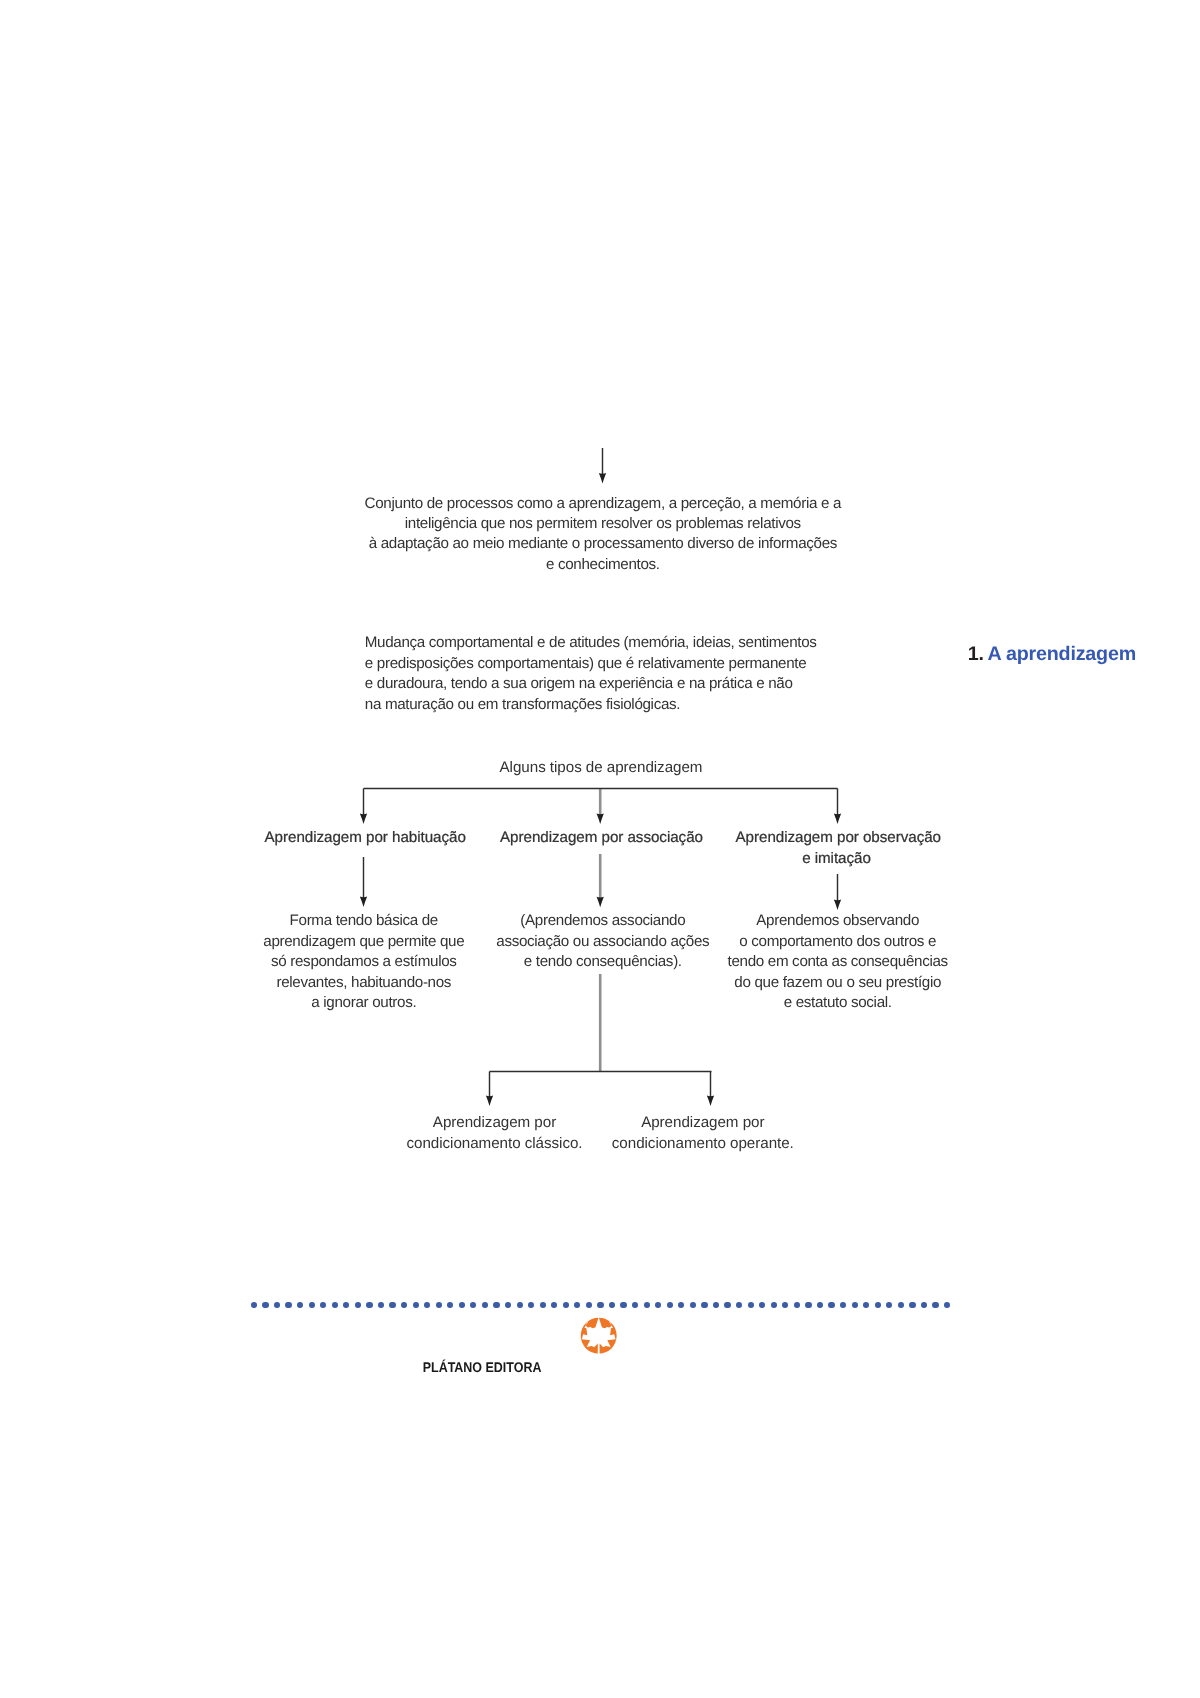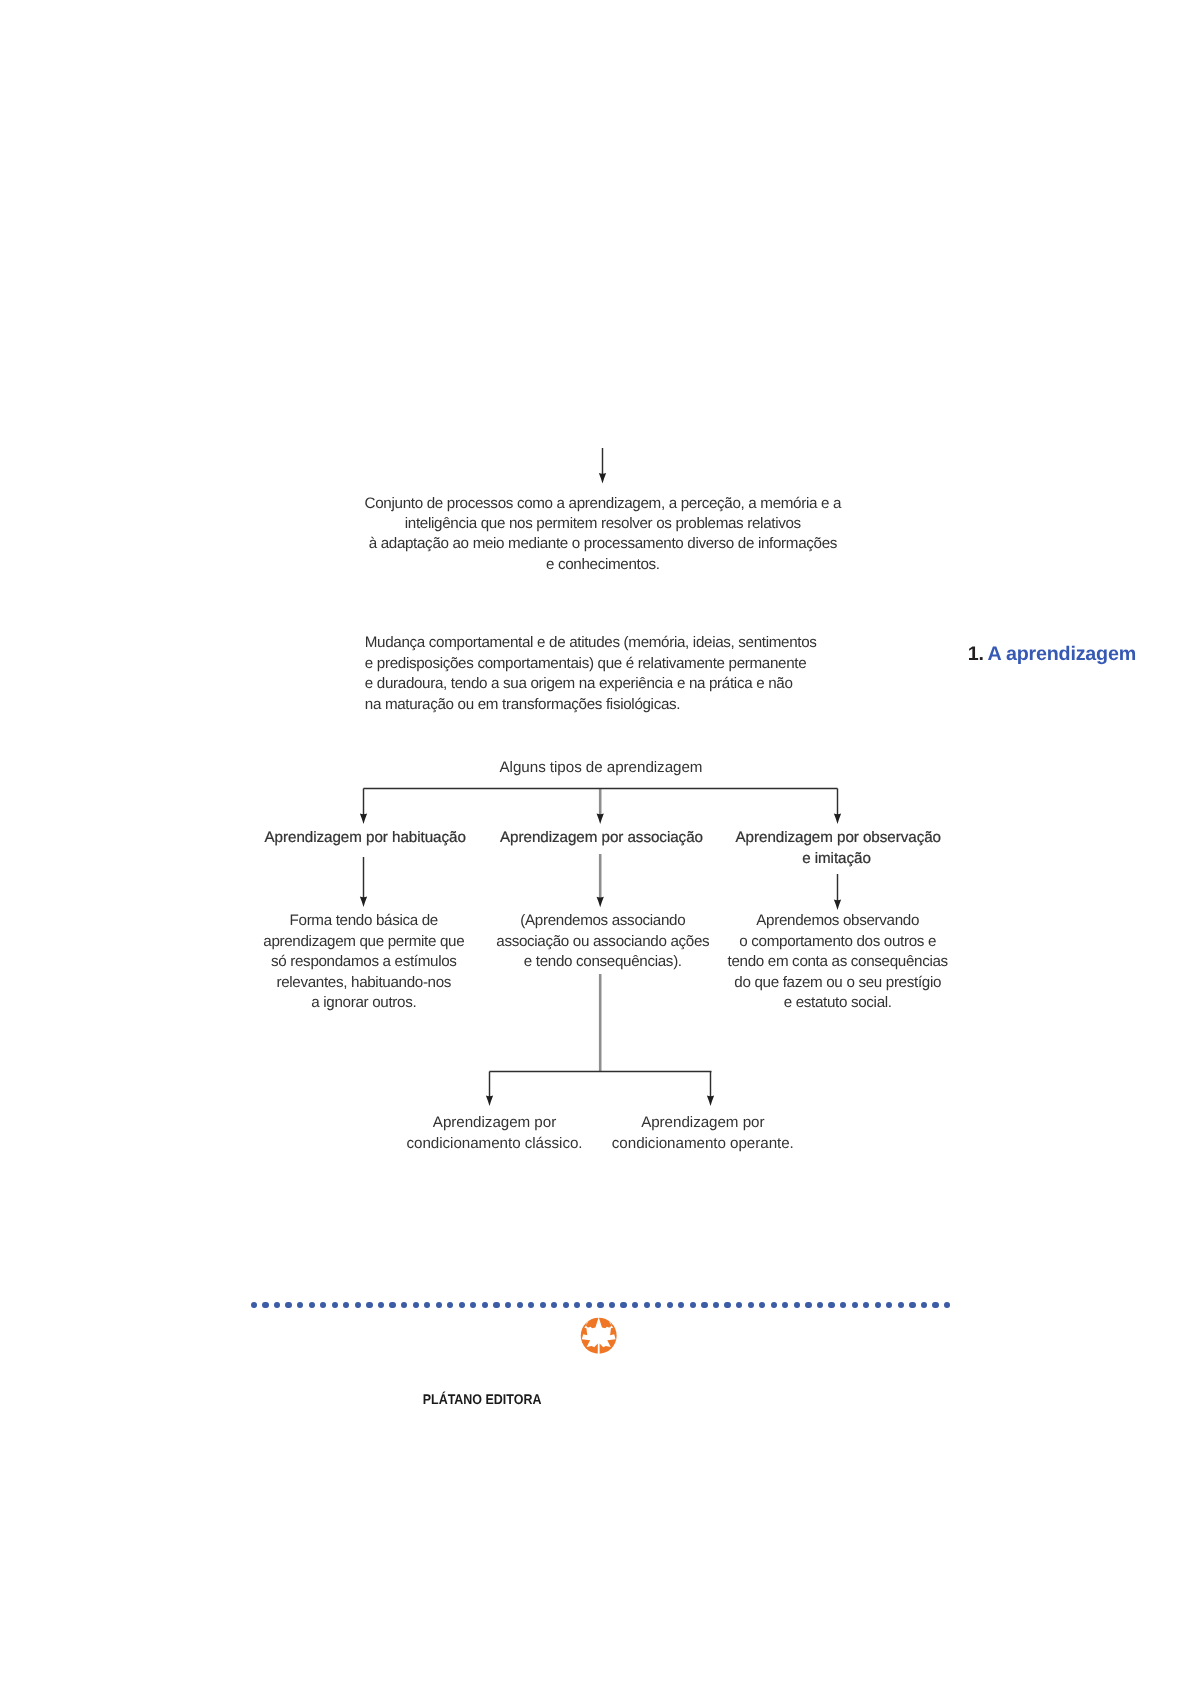--- a/index.html
+++ b/index.html
@@ -40,21 +40,21 @@
   #branch-2-body{left:482.8px;top:911px;width:240px;}
   #branch-3-body{left:717.7px;top:911px;width:240px;}
   #sub-1-label{left:374.5px;top:1112px;width:240px;}
   #sub-2-label{left:582.8px;top:1112px;width:240px;}
 
   
   #footer-dots{left:250.8px;top:1301.8px;width:700px;height:6.3px;}
   #footer-dots i{position:absolute;top:0;width:6.2px;height:6.4px;border-radius:50%;background:#3c5ca5;}
   #logo-mark{left:580.3px;top:1316.8px;width:37.4px;height:37.4px;}
   #logo-mark circle{fill:#ee7624;}
-  #brand-name{left:0;top:1391px;width:965px;text-align:center;font-size:14.1px;font-weight:bold;
+  #brand-name{left:0;top:1359px;width:965px;text-align:center;font-size:14.1px;font-weight:bold;
      letter-spacing:0px;color:#1a1a1a;}
   #brand-name > span{display:inline-block;transform:scaleX(0.885);transform-origin:center;}
 </style>
 </head>
 <body>
 
 <div class="page">
 
 
   <div id="intro-paragraph" class="abs para"><div class="tline">Conjunto de processos como a aprendizagem, a perceção, a memória e a</div><div class="tline">inteligência que nos permitem resolver os problemas relativos</div><div class="tline">à adaptação ao meio mediante o processamento diverso de informações</div><div class="tline">e conhecimentos.</div></div>

